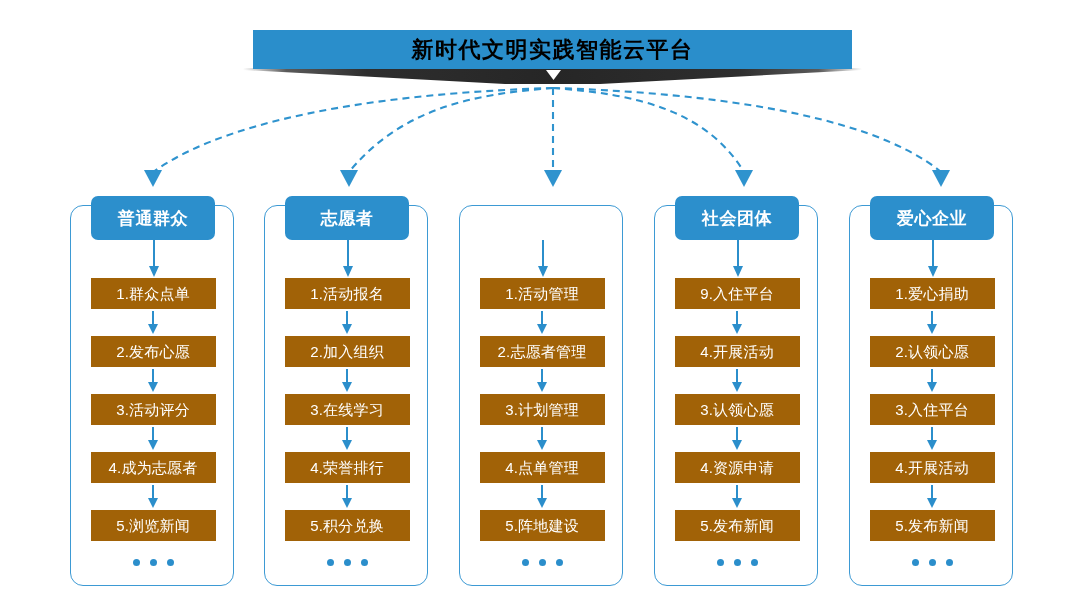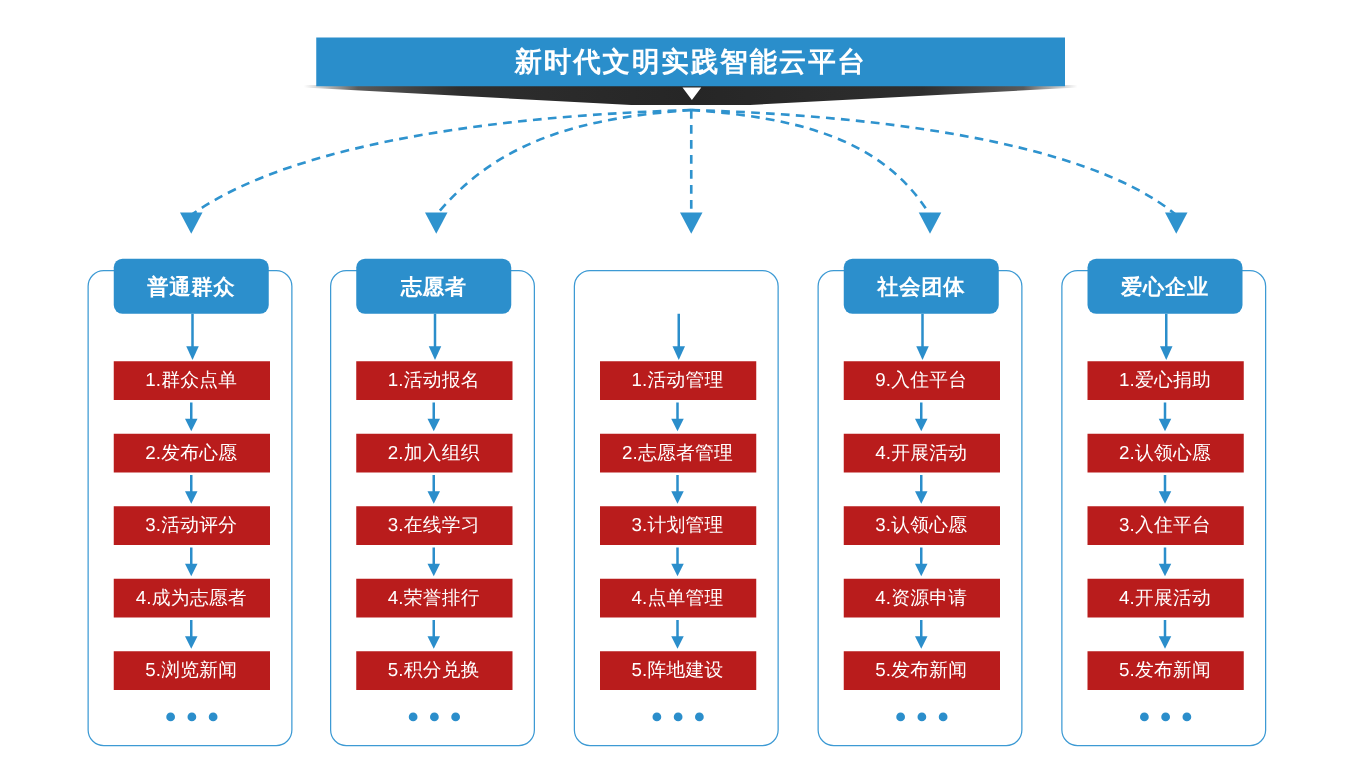--- a/index.html
+++ b/index.html
@@ -38,21 +38,21 @@
     top: 30px;
     width: 599px;
     height: 39px;
     background: #2a8ecb;
     display: flex;
     align-items: center;
     justify-content: center;
     z-index: 6;
   }
   .title-bar .title-text {
-    color: #ffffff;
+    color: #000000;
     font-size: 22px;
     font-weight: bold;
     letter-spacing: 1.5px;
     line-height: 1;
     white-space: nowrap;
   }
 
   
   .connectors {
     position: absolute;
@@ -60,21 +60,21 @@
     width: 1080px;
     height: 611px;
     z-index: 2;
     pointer-events: none;
   }
 
   
   .columns {
     position: absolute;
     left: 0;
-    top: 207px;
+    top: 196px;
     width: 985px;
     height: 400px;
     z-index: 3;
   }
 
   .column {
     position: absolute;
     top: 0;
     width: 166px;
     height: 392px;
@@ -150,21 +150,21 @@
     left: 0;
     top: 82px;
     width: 166px;
   }
 
   .step-box {
     position: relative;
     margin: 0 auto;
     width: 125px;
     height: 31px;
-    background: #b91c1c;
+    background: #a16207;
     display: flex;
     align-items: center;
     justify-content: center;
     text-align: right;
   }
   .step-box .step-text {
     color: #ffffff;
     font-size: 15px;
     line-height: 1;
     white-space: nowrap;

